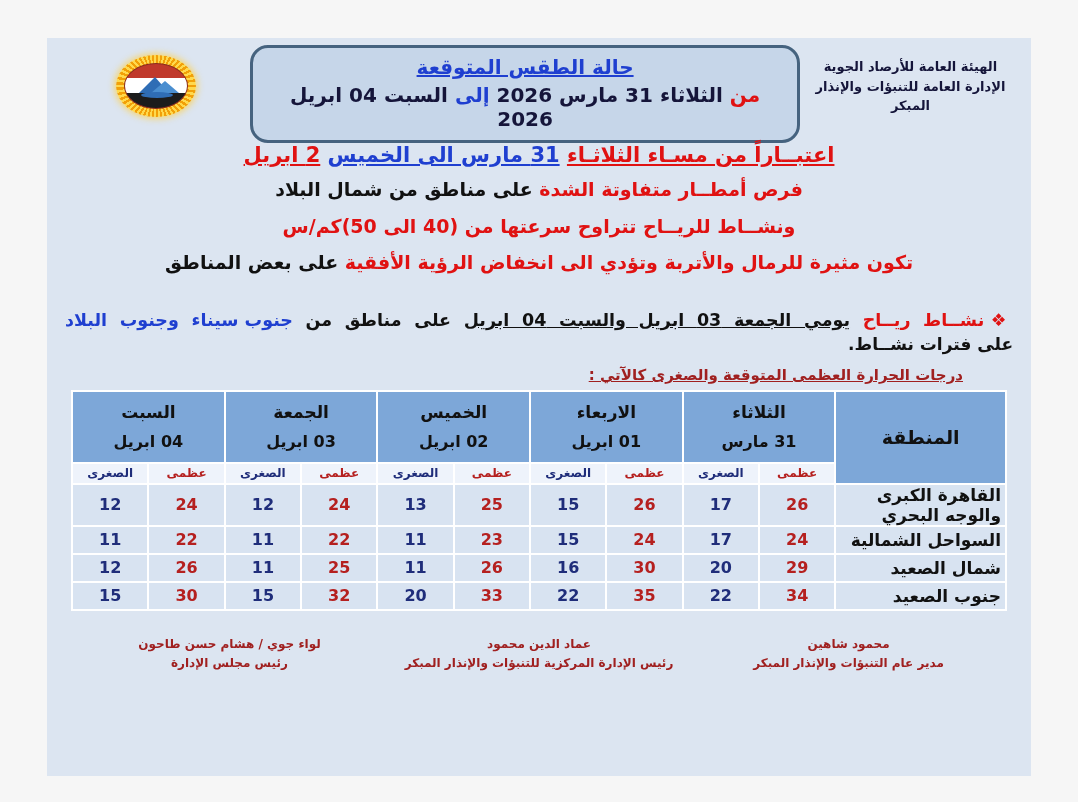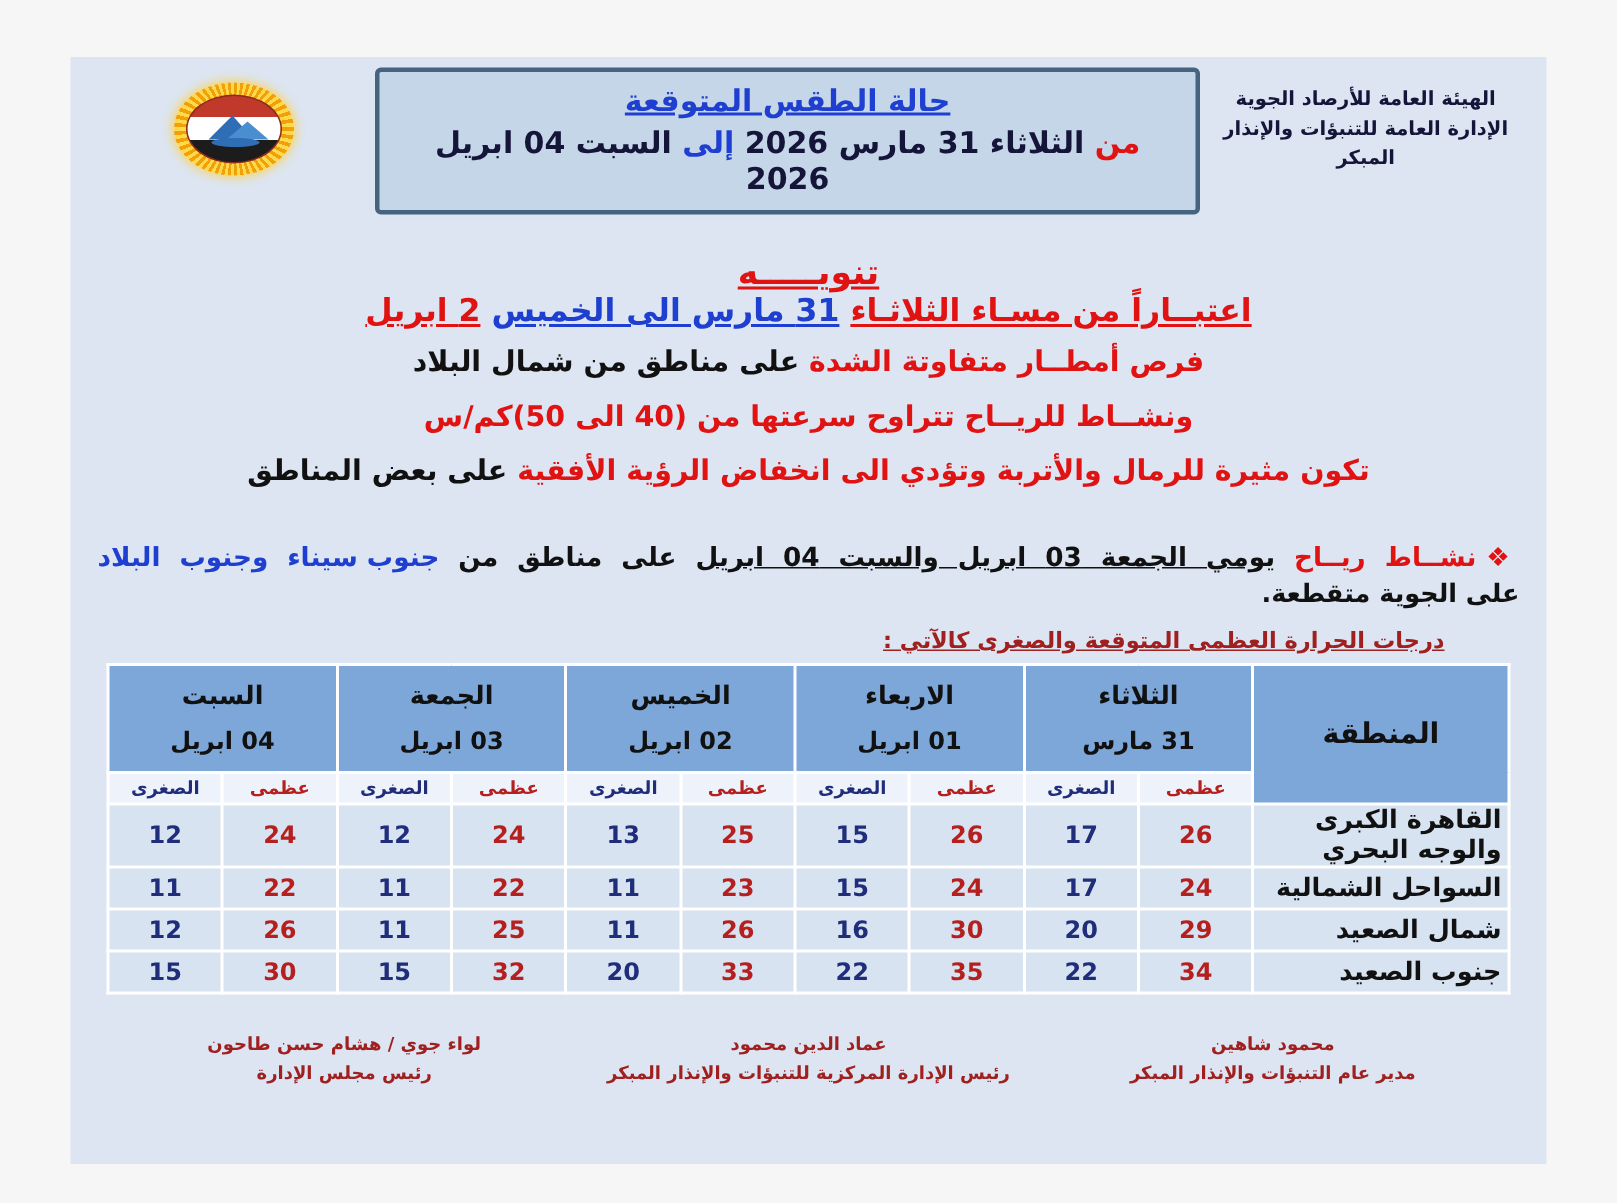--- a/index.html
+++ b/index.html
@@ -18,21 +18,21 @@
   }
   .doc{
     position:absolute; left:47px; top:38px; width:984px; height:738px;
     background:var(--page-bg);
   }
   
   .doc-header{display:flex; justify-content:space-between; align-items:flex-start; padding:7px 10px 0 14px;}
   .org-block{width:222px; text-align:center; padding-top:12px; color:var(--navy); font-size:13px; line-height:1.5;}
   .title-box{
     width:552px; margin-top:0; padding:7px 10px 9px;
-    background:var(--box-fill); border:3px solid var(--box-border); border-radius:4px;
+    background:var(--box-fill); border:3px solid var(--box-border); border-radius:18px;
     text-align:center;
   }
   .title-box .t1{color:var(--blue); font-size:20px; text-decoration:underline; margin-bottom:4px;}
   .title-box .t2{font-size:20px; color:var(--navy);}
   .logo-block{width:190px; display:flex; justify-content:center; padding-top:10px;}
   .logo{
     width:80px; height:62px; border-radius:50%;
     background:repeating-conic-gradient(#f2a007 0deg 4deg, #ffd94d 4deg 8deg);
     box-shadow:0 0 6px 2px rgba(250,210,90,.8);
     display:flex; align-items:center; justify-content:center;
@@ -103,21 +103,20 @@
           <svg width="64" height="46" viewBox="0 0 64 46">
             <polygon points="14,29 30,13 44,29" fill="#2f6db5"></polygon>
             <polygon points="26,29 40,17 54,29" fill="#4a8ed0"></polygon>
             <ellipse cx="32" cy="31" rx="16" ry="3" fill="#2f6db5"></ellipse>
           </svg>
         </div>
       </div>
     </div>
   </div>
 
-  <div class="notice-heading">تنويـــــه</div>
 
   <div class="notice-period">
     <span class="red u">اعتبــاراً من مسـاء الثلاثـاء</span>
     <span class="blue u">31 مارس الى الخميس</span>
     <span class="red u">2 ابريل</span>
   </div>
 
   <div class="para-line gap-top">
     <span class="red">فرص أمطــار متفاوتة الشدة</span>
     <span class="ink">على مناطق من شمال البلاد</span>
@@ -132,21 +131,21 @@
     <span class="ink">على بعض المناطق</span>
   </div>
 
 
   <div class="wind-note">
     <span class="red">❖نشــاط ريــاح</span>
     <span class="ink u">يومي الجمعة 03 ابريل والسبت 04 ابريل</span>
     <span class="ink">على مناطق من</span>
     <span class="blue">جنوب سيناء وجنوب البلاد</span>
   </div>
-  <div class="wind-note-tail">على الجوية متقطعة.</div>
+  <div class="wind-note-tail">على فترات نشــاط.</div>
 
   <div class="temps-heading">درجات الحرارة العظمى المتوقعة والصغرى كالآتي :</div>
 
   <table>
     <colgroup>
       <col style="width:170px">
       <col style="width:76px">
         <col style="width:76px">
         <col style="width:76px">
         <col style="width:76px">

